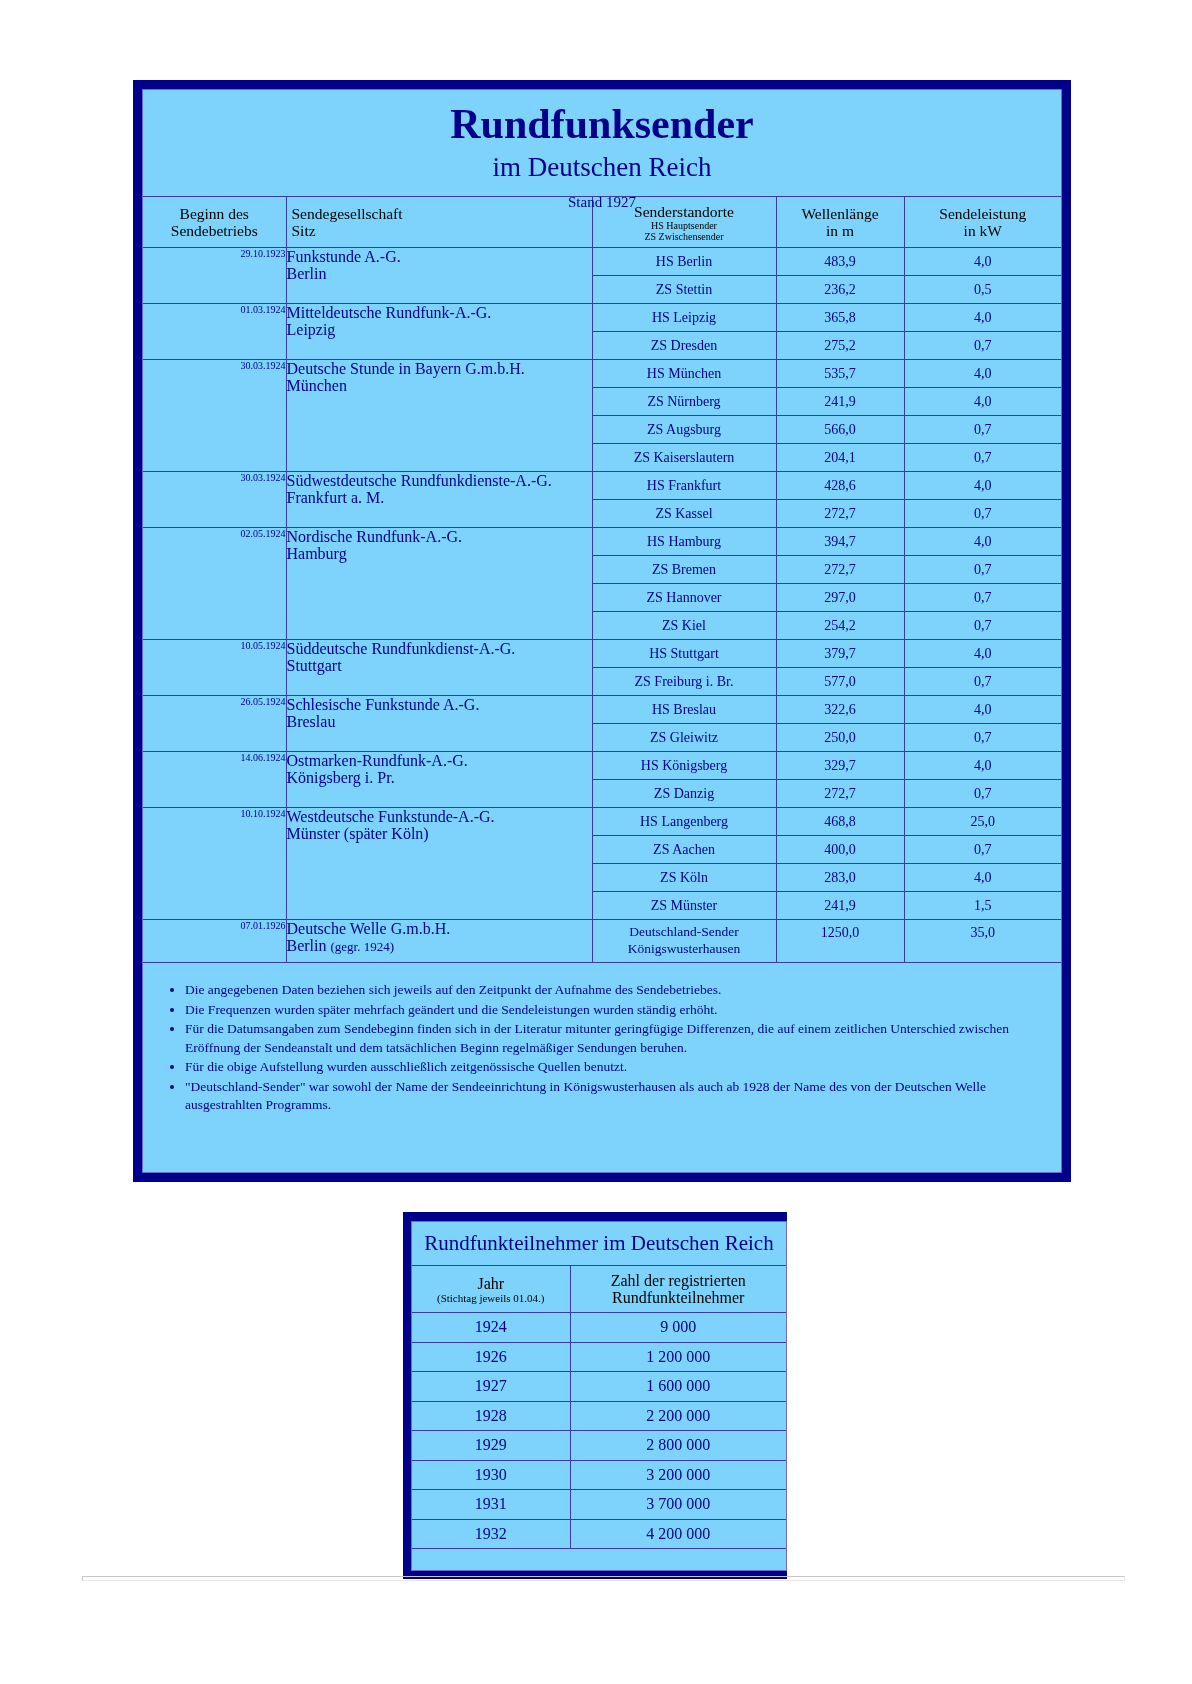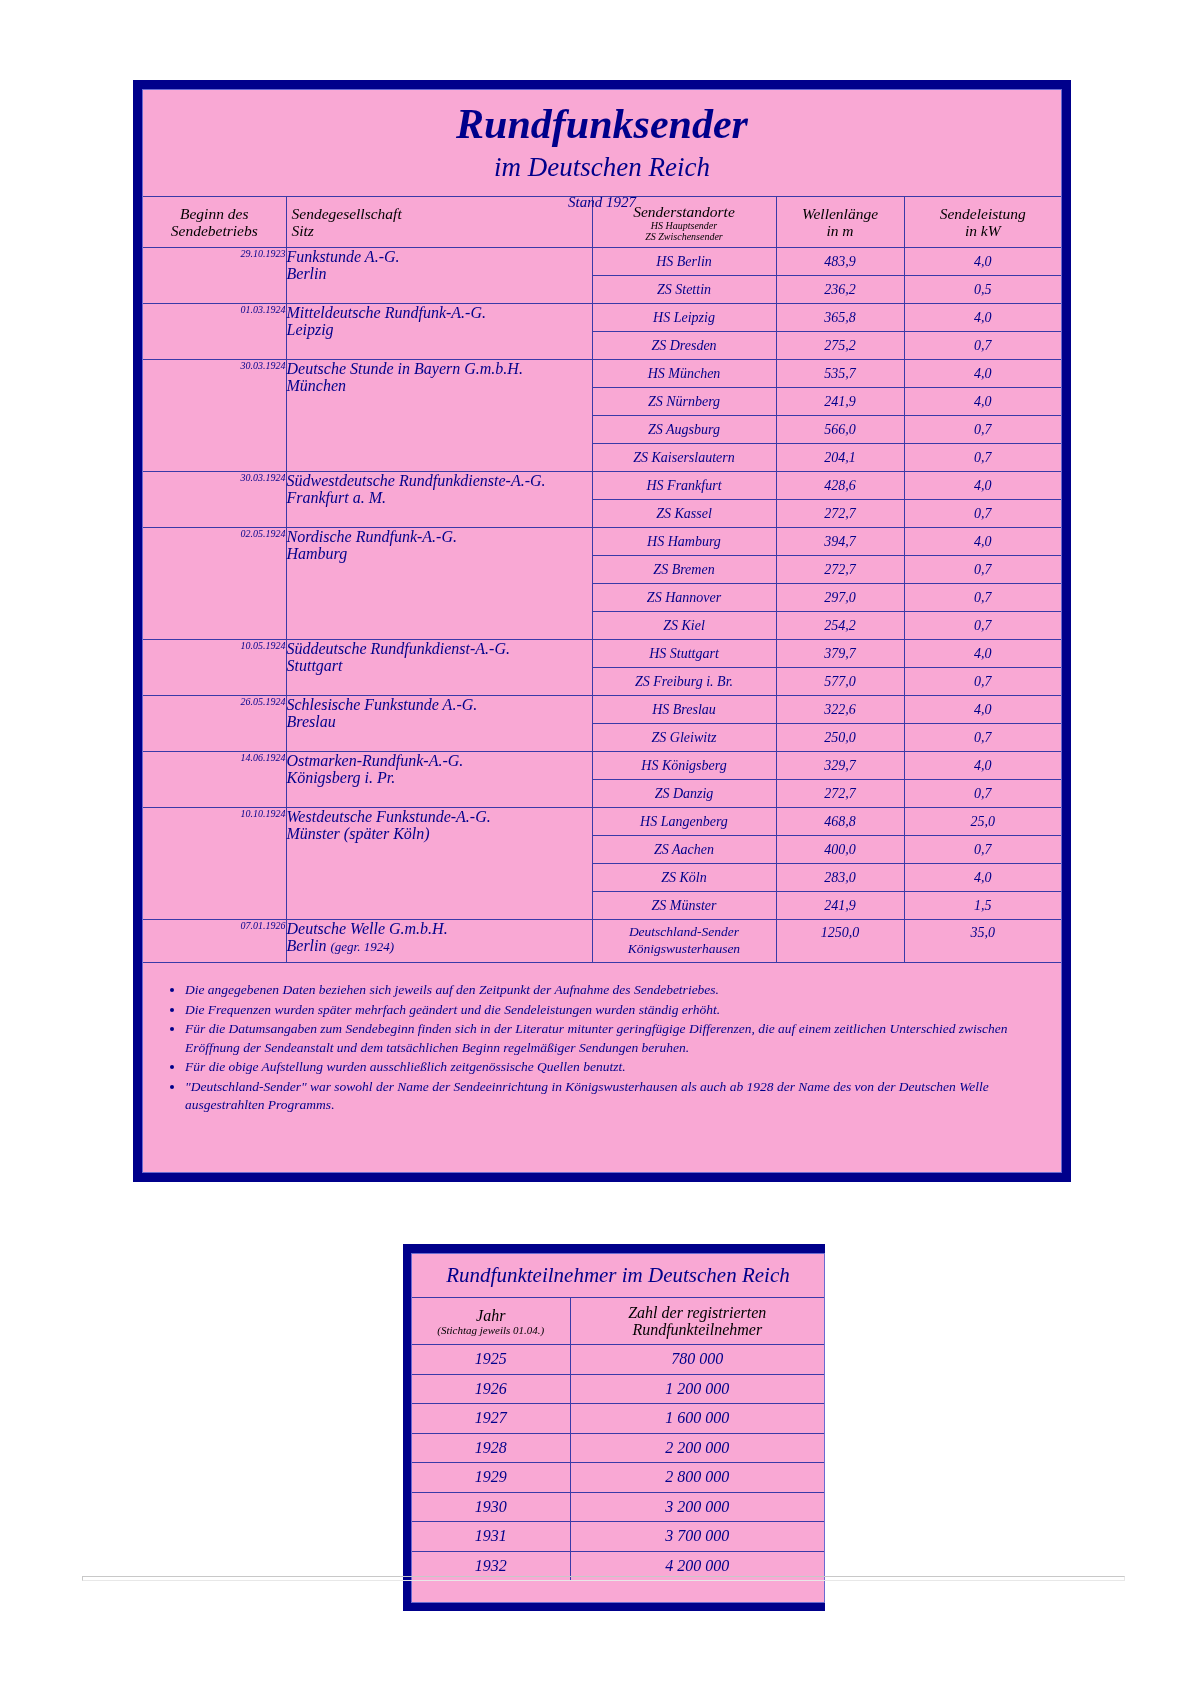--- a/index.html
+++ b/index.html
@@ -1,38 +1,38 @@
 <!DOCTYPE html>
 <html><head>
 <meta charset="utf-8">
 <style>
   html, body { margin: 0; padding: 0; background: #ffffff; }
   body { width: 1192px; height: 1684px; position: relative; font-family: "Liberation Serif", "DejaVu Serif", serif; color: #00008b; overflow: hidden; }
   .frame { position: absolute; background: #00008b; box-sizing: border-box; padding: 9px; }
-  .frame-inner { background: #f9a8d4; border: 1px solid #6a6ad0; box-sizing: border-box; width: 100%; height: 100%; font-style: italic; }
+  .frame-inner { background: #7dd3fc; border: 1px solid #6a6ad0; box-sizing: border-box; width: 100%; height: 100%; }
   #main-frame { left: 133px; top: 80px; width: 938px; height: 1102px; }
   .title-block { text-align: center; padding-top: 10px; border-bottom: 1px solid #3a3aa8; height: 107px; box-sizing: border-box; }
   .title-main { font-size: 42px; font-weight: bold; line-height: 48px; color: #00008b; }
   .title-sub { font-size: 27px; line-height: 34px; margin-top: 2px; }
   .title-stand { font-size: 15px; line-height: 18px; margin-top: 9px; }
   table.senders { border-collapse: collapse; width: 100%; table-layout: fixed; }
   table.senders td, table.senders th { border: 1px solid #3a3aa8; padding: 0; font-weight: normal; }
   table.senders tr:first-child th { border-top: none; }
   table.senders th:first-child, table.senders td.c-date { border-left: none; }
   table.senders th:last-child, table.senders td.c-power { border-right: none; }
   th.h { color: #000; font-size: 15.5px; line-height: 17px; height: 50px; vertical-align: middle; }
   th.h .small { font-size: 10px; line-height: 11px; display: block; }
   td.c-date { text-align: right; vertical-align: top; font-size: 10px; padding-top: 6px; width: 143px; }
   td.c-comp { vertical-align: top; font-size: 16px; line-height: 17px; padding: 4px 5px 0 5px; }
   td.c-loc, td.c-wave, td.c-power { text-align: center; height: 27px; font-size: 14px; vertical-align: middle; }
   .notes { padding: 4px 4px 0 4px; font-size: 13.5px; }
   .notes-head { text-decoration: underline; font-size: 13.5px; }
   .notes ul { margin: 14px 0 0 0; padding-left: 38px; }
   .notes li { line-height: 18.5px; margin-bottom: 1px; }
-  #count-frame { left: 403px; top: 1244px; width: 422px; height: 367px; padding: 9px 0 8px 8px; }
+  #count-frame { left: 403px; top: 1212px; width: 384px; height: 367px; padding: 9px 0 8px 8px; }
   .count-title { font-size: 21px; text-align: center; height: 43px; line-height: 43px; border-bottom: 1px solid #3a3aa8; }
   table.counts { border-collapse: collapse; width: 100%; table-layout: fixed; }
   table.counts td, table.counts th { border: 1px solid #3a3aa8; text-align: center; font-weight: normal; padding: 0; }
   table.counts tr:first-child th { border-top: none; }
   table.counts th:first-child, table.counts td:first-child { border-left: none; }
   table.counts th:last-child, table.counts td:last-child { border-right: none; }
   table.counts th { color: #000; font-size: 16px; line-height: 17px; height: 46px; }
   table.counts th .small { font-size: 11px; display: block; line-height: 12px; }
   table.counts td { height: 28.5px; font-size: 16px; }
   .hr { position: absolute; left: 82px; top: 1576px; width: 1043px; height: 5px; border: 1px solid #c8c8c8; border-bottom-color: #e8e8e8; border-right-color: #e8e8e8; box-sizing: border-box; }
@@ -255,22 +255,22 @@
             <span class="small">(Stichtag jeweils 01.04.)</span>
           </th>
           <th>
             <span>Zahl der registrierten</span><br>
             <span>Rundfunkteilnehmer</span>
           </th>
         </tr>
       </thead>
       <tbody id="counts-body">
           <tr>
-            <td>1925</td>
-            <td>780 000</td>
+            <td>1924</td>
+            <td>9 000</td>
           </tr>
           <tr>
             <td>1926</td>
             <td>1 200 000</td>
           </tr>
           <tr>
             <td>1927</td>
             <td>1 600 000</td>
           </tr>
           <tr>

